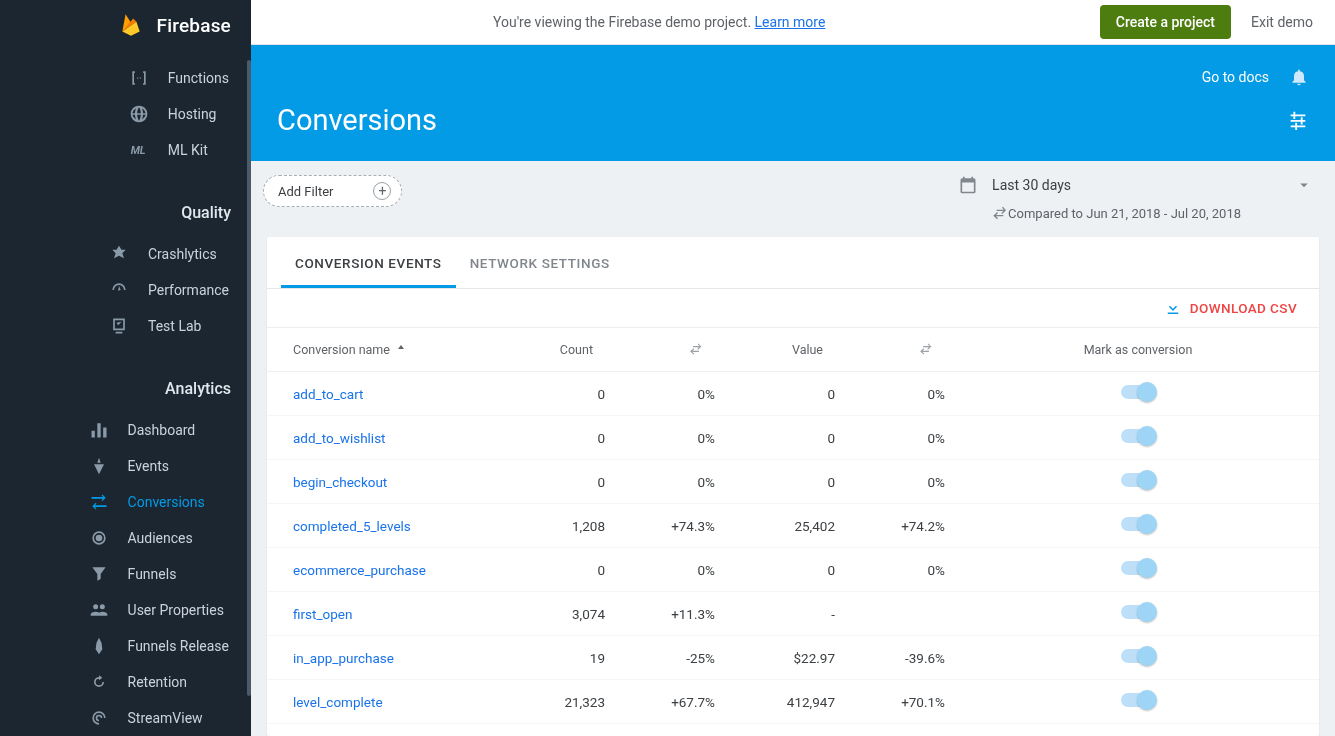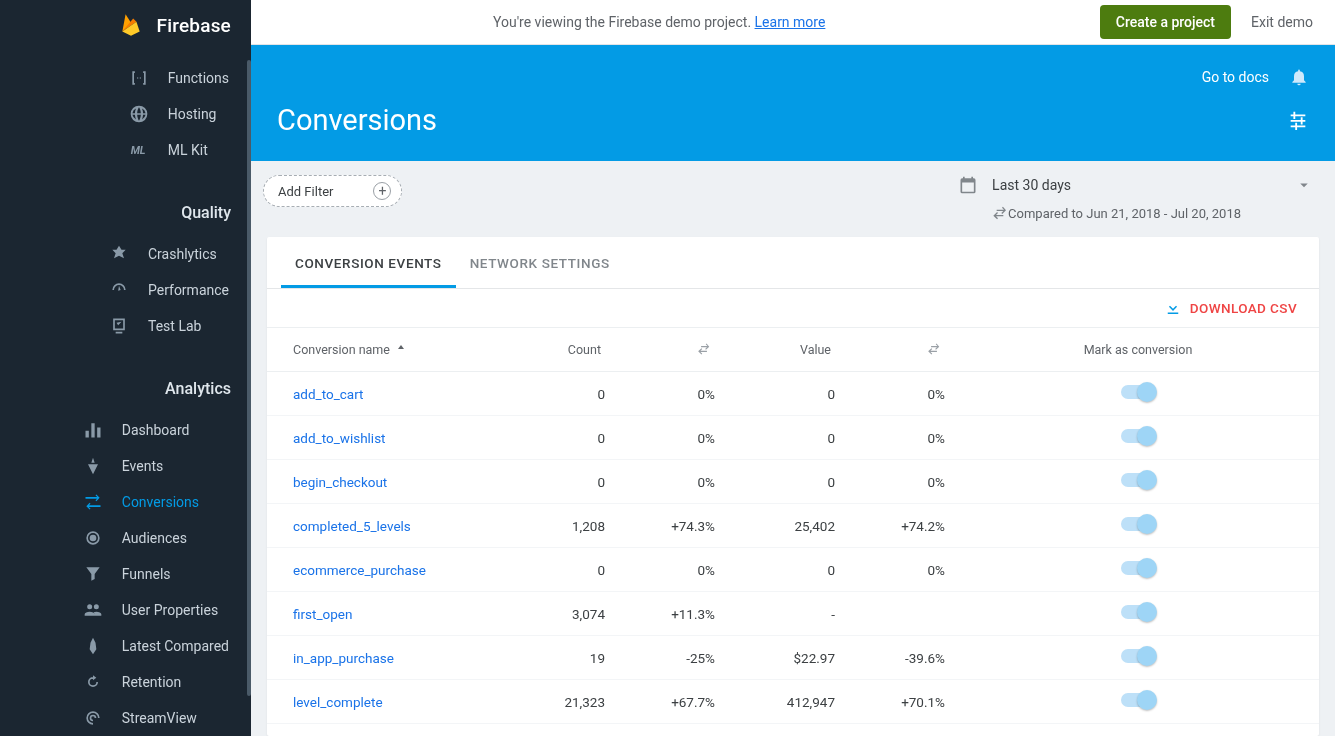--- a/index.html
+++ b/index.html
@@ -51,21 +51,21 @@
 .card { background: #fff; margin: 8px 16px 0 16px; border-radius: 2px; box-shadow: 0 1px 2px rgba(0,0,0,0.08); display: flex; flex-direction: column; height: 510px; }
 .tabs { display: flex; border-bottom: 1px solid #e4e6e8; padding: 0 14px; }
 .tab { padding: 18px 14px 14px 14px; font-size: 13.5px; letter-spacing: 0.6px; color: #80868b; cursor: pointer; border-bottom: 3px solid transparent; font-weight: 500; }
 .tab.active { color: #3c4043; border-bottom-color: #039be5; }
 .card-toolbar { display: flex; justify-content: flex-end; align-items: center; padding: 10px 22px; border-bottom: 1px solid #eceff1; }
 .dl-csv { color: #ef4444; font-size: 13.5px; font-weight: 500; display: inline-flex; align-items: center; gap: 8px; cursor: pointer; letter-spacing: 0.4px; }
 .dl-ico { width: 18px; height: 18px; fill: #039be5; }
 
 
 .tbl { width: 100%; border-collapse: collapse; }
-.tbl th { text-align: right; font-size: 12.5px; font-weight: 400; color: #5f6368; padding: 14px 16px; border-bottom: 1px solid #eceff1; }
+.tbl th { text-align: right; font-size: 12.5px; font-weight: 400; color: #5f6368; padding: 14px 24px; border-bottom: 1px solid #eceff1; }
 .tbl th.name-col { text-align: left; padding-left: 26px; }
 .tbl th.mark-col { text-align: center; }
 .sort-ico { width: 12px; height: 12px; fill: #5f6368; vertical-align: -1px; margin-left: 2px; }
 .tbl td { font-size: 13.5px; padding: 13px 12px; border-bottom: 1px solid #f3f5f7; text-align: right; color: #3c4043; }
 .tbl td.name { text-align: left; padding-left: 26px; color: #1a73e8; cursor: pointer; }
 .tbl td.mark { text-align: center; }
 .delta-pos { color: #1e8e3e; }
 .delta-neg { color: #d93025; }
 .delta-none { color: #3c4043; }
 .swap-sm { width: 14px; height: 14px; fill: #9aa0a6; vertical-align: -2px; }
@@ -199,21 +199,21 @@
           </svg>
         </span>
         <span>User Properties</span>
       </div>
       <div class="nav-item">
         <span class="nav-ico">
           <svg viewBox="0 0 24 24" width="20" height="20" fill="currentColor">
             <path d="M12 2l3 6 1 8-4 6-4-6 1-8zM9 22h6"></path>
           </svg>
         </span>
-        <span>Latest Compared</span>
+        <span>Funnels Release</span>
       </div>
       <div class="nav-item">
         <span class="nav-ico">
           <svg viewBox="0 0 24 24" width="20" height="20" fill="currentColor">
             <path d="M12 6a6 6 0 106 6h-2a4 4 0 11-4-4V4l4 3-4 3z"></path>
           </svg>
         </span>
         <span>Retention</span>
       </div>
       <div class="nav-item">

